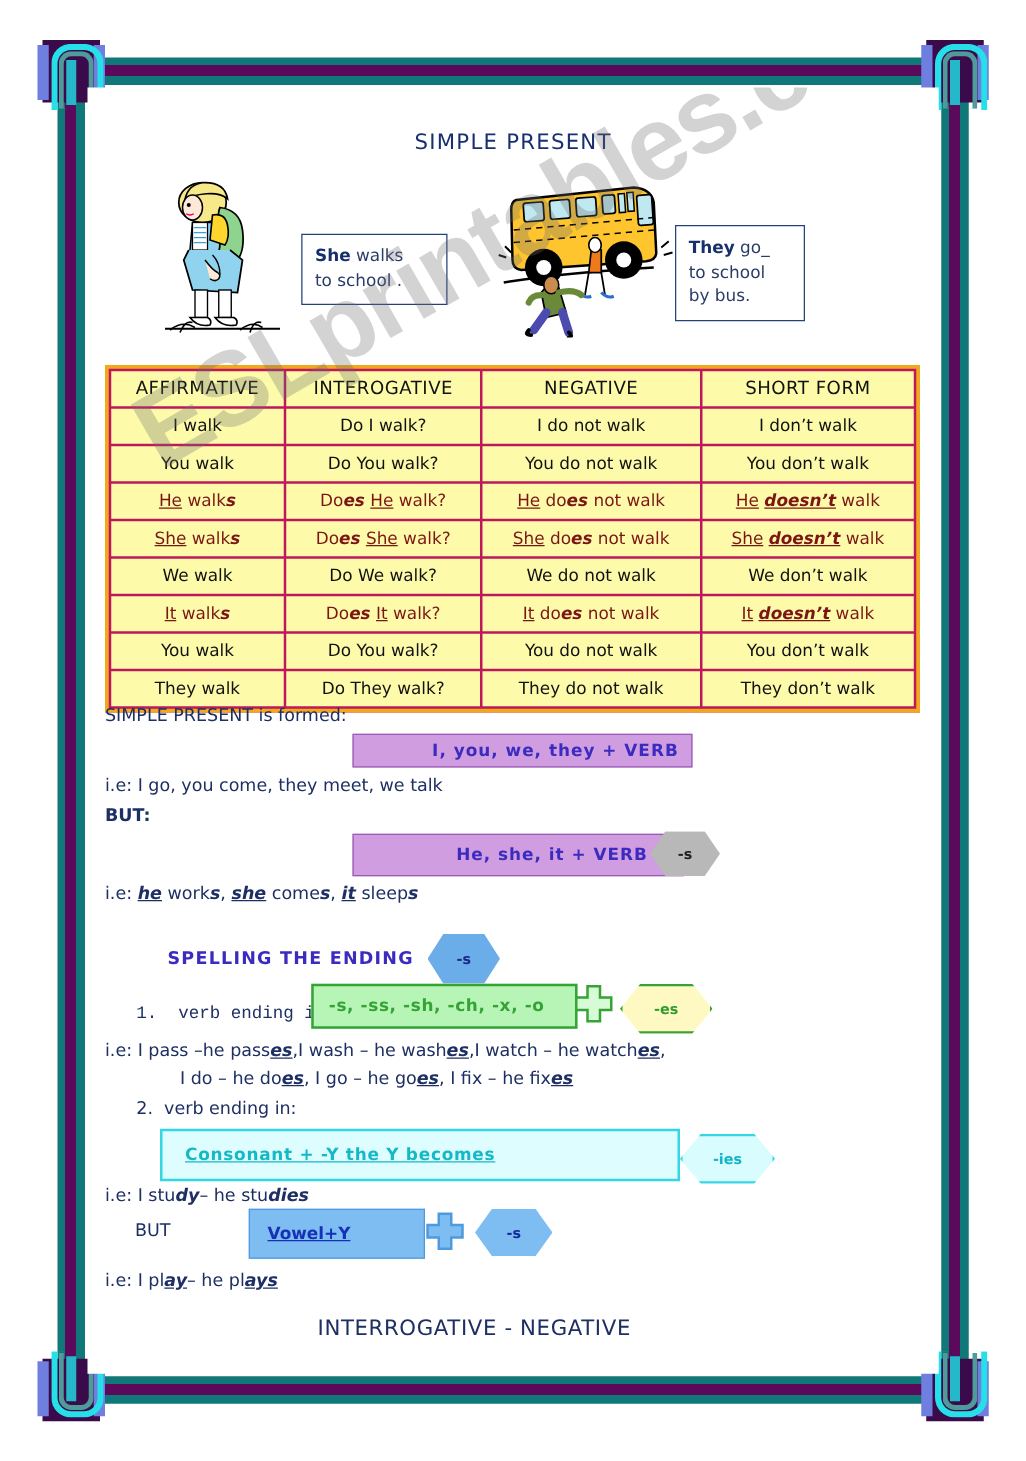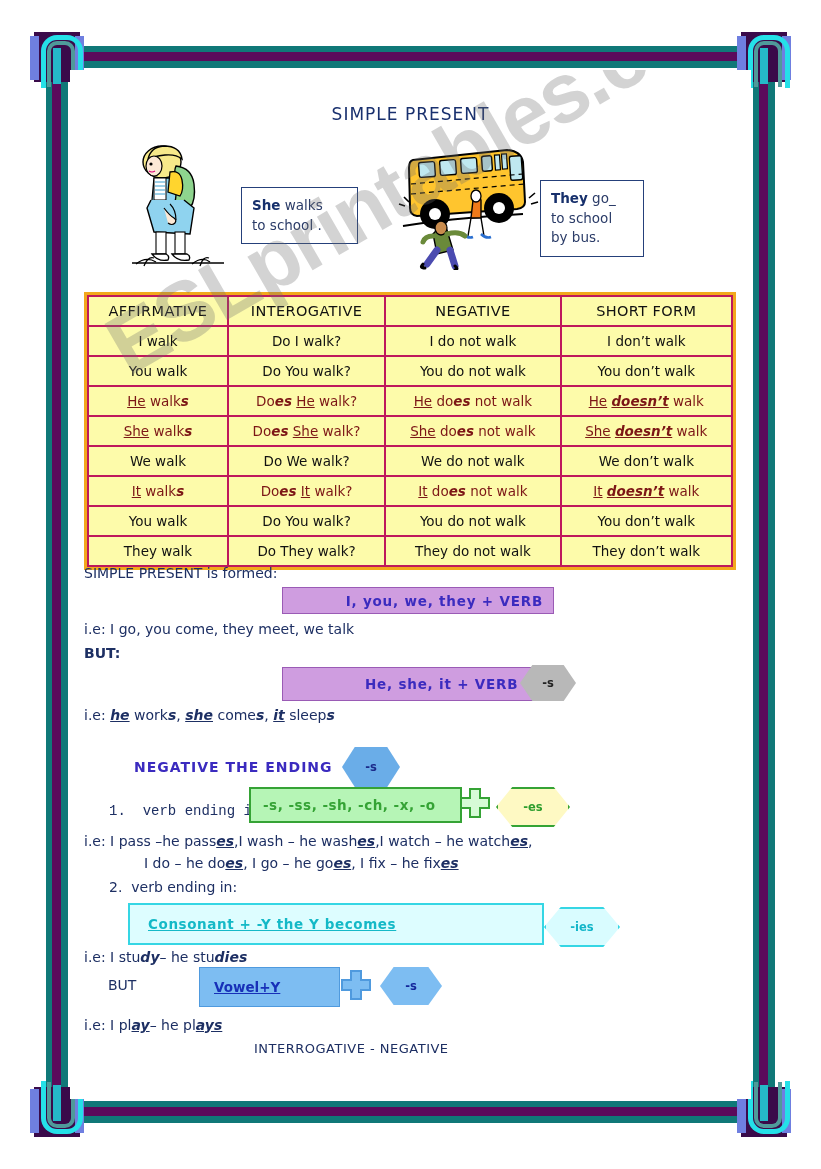--- a/index.html
+++ b/index.html
@@ -124,22 +124,22 @@
      display:flex;align-items:center;padding-left:18px;}
   .boxcyan span{text-decoration:underline;letter-spacing:0.6px;}
   .boxblue{position:absolute;background:#7dbdf2;border:1px solid #4f9ade;
      color:#1730b8;font-weight:bold;font-size:13.5px;
      font-family:"DejaVu Sans", sans-serif;
      display:flex;align-items:center;padding-left:14px;}
   .boxblue span{text-decoration:underline;}
 
   .heading-sp{position:absolute;color:#3b2bbf;font-weight:bold;font-size:14px;
      font-family:"DejaVu Sans", sans-serif;letter-spacing:1px;}
-  .bottom-cap{position:absolute;color:#1d2f63;font-size:13px;
-     font-family:"DejaVu Sans", sans-serif;letter-spacing:0.5px;}
+  .bottom-cap{position:absolute;color:#1d2f63;font-size:17px;
+     font-family:"DejaVu Sans", sans-serif;letter-spacing:0.5px;margin-top:12px;}
 </style>
 </head>
 <body>
 
 <div class="frame">
   <div class="bar bar-h bar-top"></div>
   <div class="bar bar-h bar-bottom"></div>
   <div class="bar bar-v bar-left"></div>
   <div class="bar bar-v bar-right"></div>
 
@@ -314,21 +314,21 @@
 
     <div class="line" style="left:0px;top:80px;font-weight:bold;">BUT:</div>
 
     <div class="boxlav" style="left:198px;top:102px;width:253px;height:32px;">He, she, it + VERB +</div>
     <div class="hex hex-gray" style="left:436px;top:100px;width:56px;height:36px;">-s</div>
 
     <div class="line" style="left:0px;top:142px;">
       <span>i.e: </span><span style="font-style:italic;font-weight:bold;text-decoration:underline;">he</span> work<span class="bs">s</span>, <span style="font-style:italic;font-weight:bold;text-decoration:underline;">she</span> come<span class="bs">s</span>, <span style="font-style:italic;font-weight:bold;text-decoration:underline;">it</span> sleep<span class="bs">s</span>
     </div>
 
-    <div class="heading-sp" style="left:50px;top:194px;">NEGATIVE THE ENDING</div>
+    <div class="heading-sp" style="left:50px;top:194px;">SPELLING THE ENDING</div>
     <div class="hex hex-blue" style="left:258px;top:182px;width:58px;height:40px;">-s</div>
 
     <div class="line" style="left:25px;top:238px;font-family:Liberation Mono, monospace;">
       <span>1.</span>&nbsp;&nbsp;<span>verb ending in:</span>
     </div>
     <div class="boxgreen" style="left:165px;top:222px;width:197px;height:32px;">-s, -ss, -sh, -ch, -x, -o</div>
 
     <svg class="plus" style="left:375px;top:222px;width:32px;height:32px;" viewBox="0 0 32 32">
       <path d="M11 2 h10 v9 h9 v10 h-9 v9 h-10 v-9 h-9 v-10 h9 z" fill="#d6fbd6" stroke="#35a335" stroke-width="2"></path>
     </svg>

